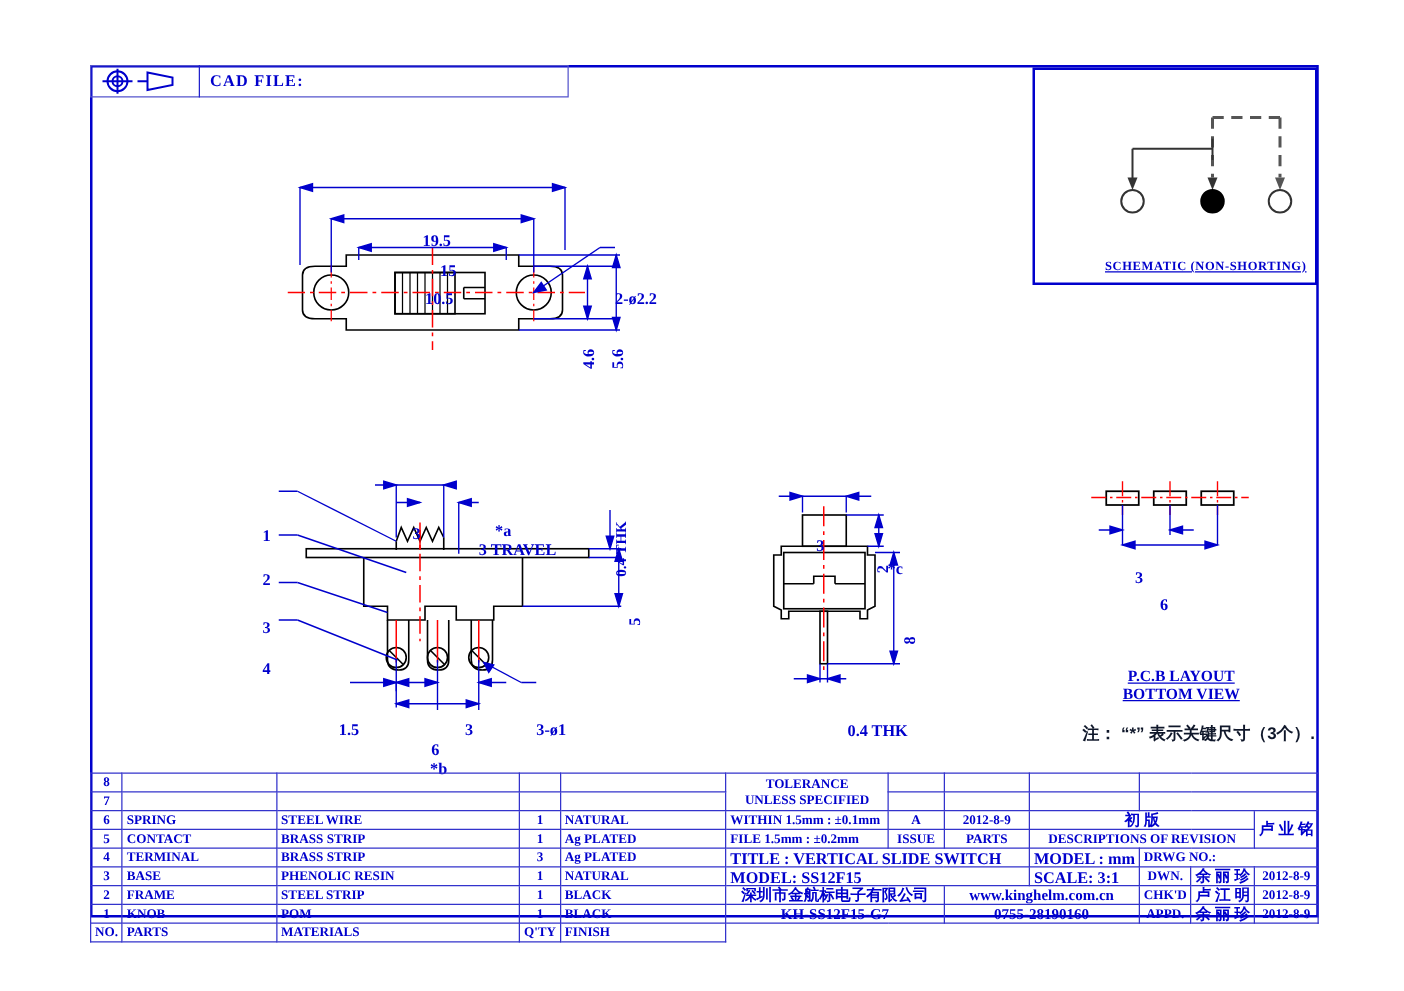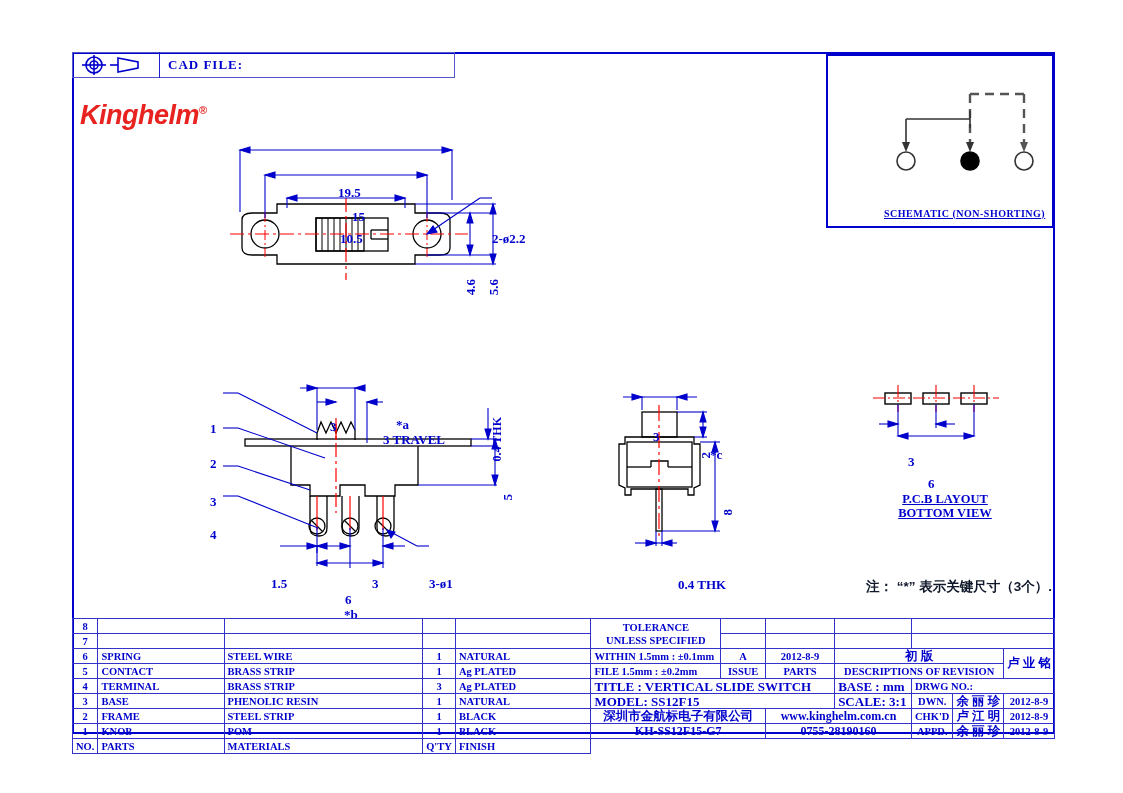--- a/index.html
+++ b/index.html
@@ -28,21 +28,21 @@
   #ttable td{border:1px solid #3333cc;font-size:10.5px;font-weight:bold;color:#0000cc;
              padding:0 3px;height:14px;line-height:13px;font-family:"Liberation Serif",serif;
              white-space:nowrap;}
   .ctr{text-align:center;}
   .big{font-size:13px !important;}
   .cn{font-family:"Liberation Sans",sans-serif;font-size:12.5px !important;}
   .brand{font-family:"Liberation Sans",sans-serif;font-size:12px !important;}
   #note{left:866px;top:578px;font-size:13.5px;font-weight:bold;color:#0f172a;
         font-family:"Liberation Sans",sans-serif;}
   .pcblbl{font-size:12.5px;font-weight:bold;color:#0000cc;text-decoration:underline;
-          text-align:center;line-height:14px;}
+          text-align:center;line-height:14px;margin-top:42px;}
 </style>
 </head>
 <body>
 
 <div id="sheet">
 
   <div class="abs" id="frame"></div>
 
   <div class="abs" id="cadbar"></div>
   <div class="abs" id="cadicons">
@@ -52,21 +52,20 @@
         <circle cx="22" cy="13" r="4"></circle>
         <line x1="10" y1="13" x2="34" y2="13"></line>
         <line x1="22" y1="3" x2="22" y2="23"></line>
         <path d="M46 6 L66 10 L66 16 L46 20 Z"></path>
         <line x1="38" y1="13" x2="46" y2="13"></line>
       </g>
     </svg>
   </div>
   <div class="abs" id="cadlabel">CAD  FILE:</div>
 
-  <div class="abs" id="logo"><span>Kinghelm</span><sup>®</sup></div>
 
   <div class="abs" id="schem">
     <svg width="224" height="170" viewBox="0 0 224 170">
       <g fill="none" stroke="#333333" stroke-width="1.6">
         <polyline points="78,63 142,63"></polyline>
         <line x1="78" y1="63" x2="78" y2="88"></line>
       </g>
       <g fill="none" stroke="#555555" stroke-width="2.4" stroke-dasharray="9,6">
         <polyline points="142,38 196,38"></polyline>
         <line x1="196" y1="38" x2="196" y2="86"></line>
@@ -414,21 +413,21 @@
         <td class="ctr">PARTS</td>
         <td class="ctr" colspan="3">DESCRIPTIONS  OF  REVISION</td>
       </tr>
       <tr>
         <td class="ctr">4</td>
         <td>TERMINAL</td>
         <td>BRASS  STRIP</td>
         <td class="ctr">3</td>
         <td>Ag  PLATED</td>
         <td class="big" colspan="3">TITLE : VERTICAL  SLIDE  SWITCH</td>
-        <td class="big">BASE :   mm</td>
+        <td class="big">MODEL :   mm</td>
         <td colspan="3">DRWG NO.:</td>
       </tr>
       <tr>
         <td class="ctr">3</td>
         <td>BASE</td>
         <td>PHENOLIC  RESIN</td>
         <td class="ctr">1</td>
         <td>NATURAL</td>
         <td class="big" colspan="3">MODEL:   SS12F15</td>
         <td class="big">SCALE:   3:1</td>

